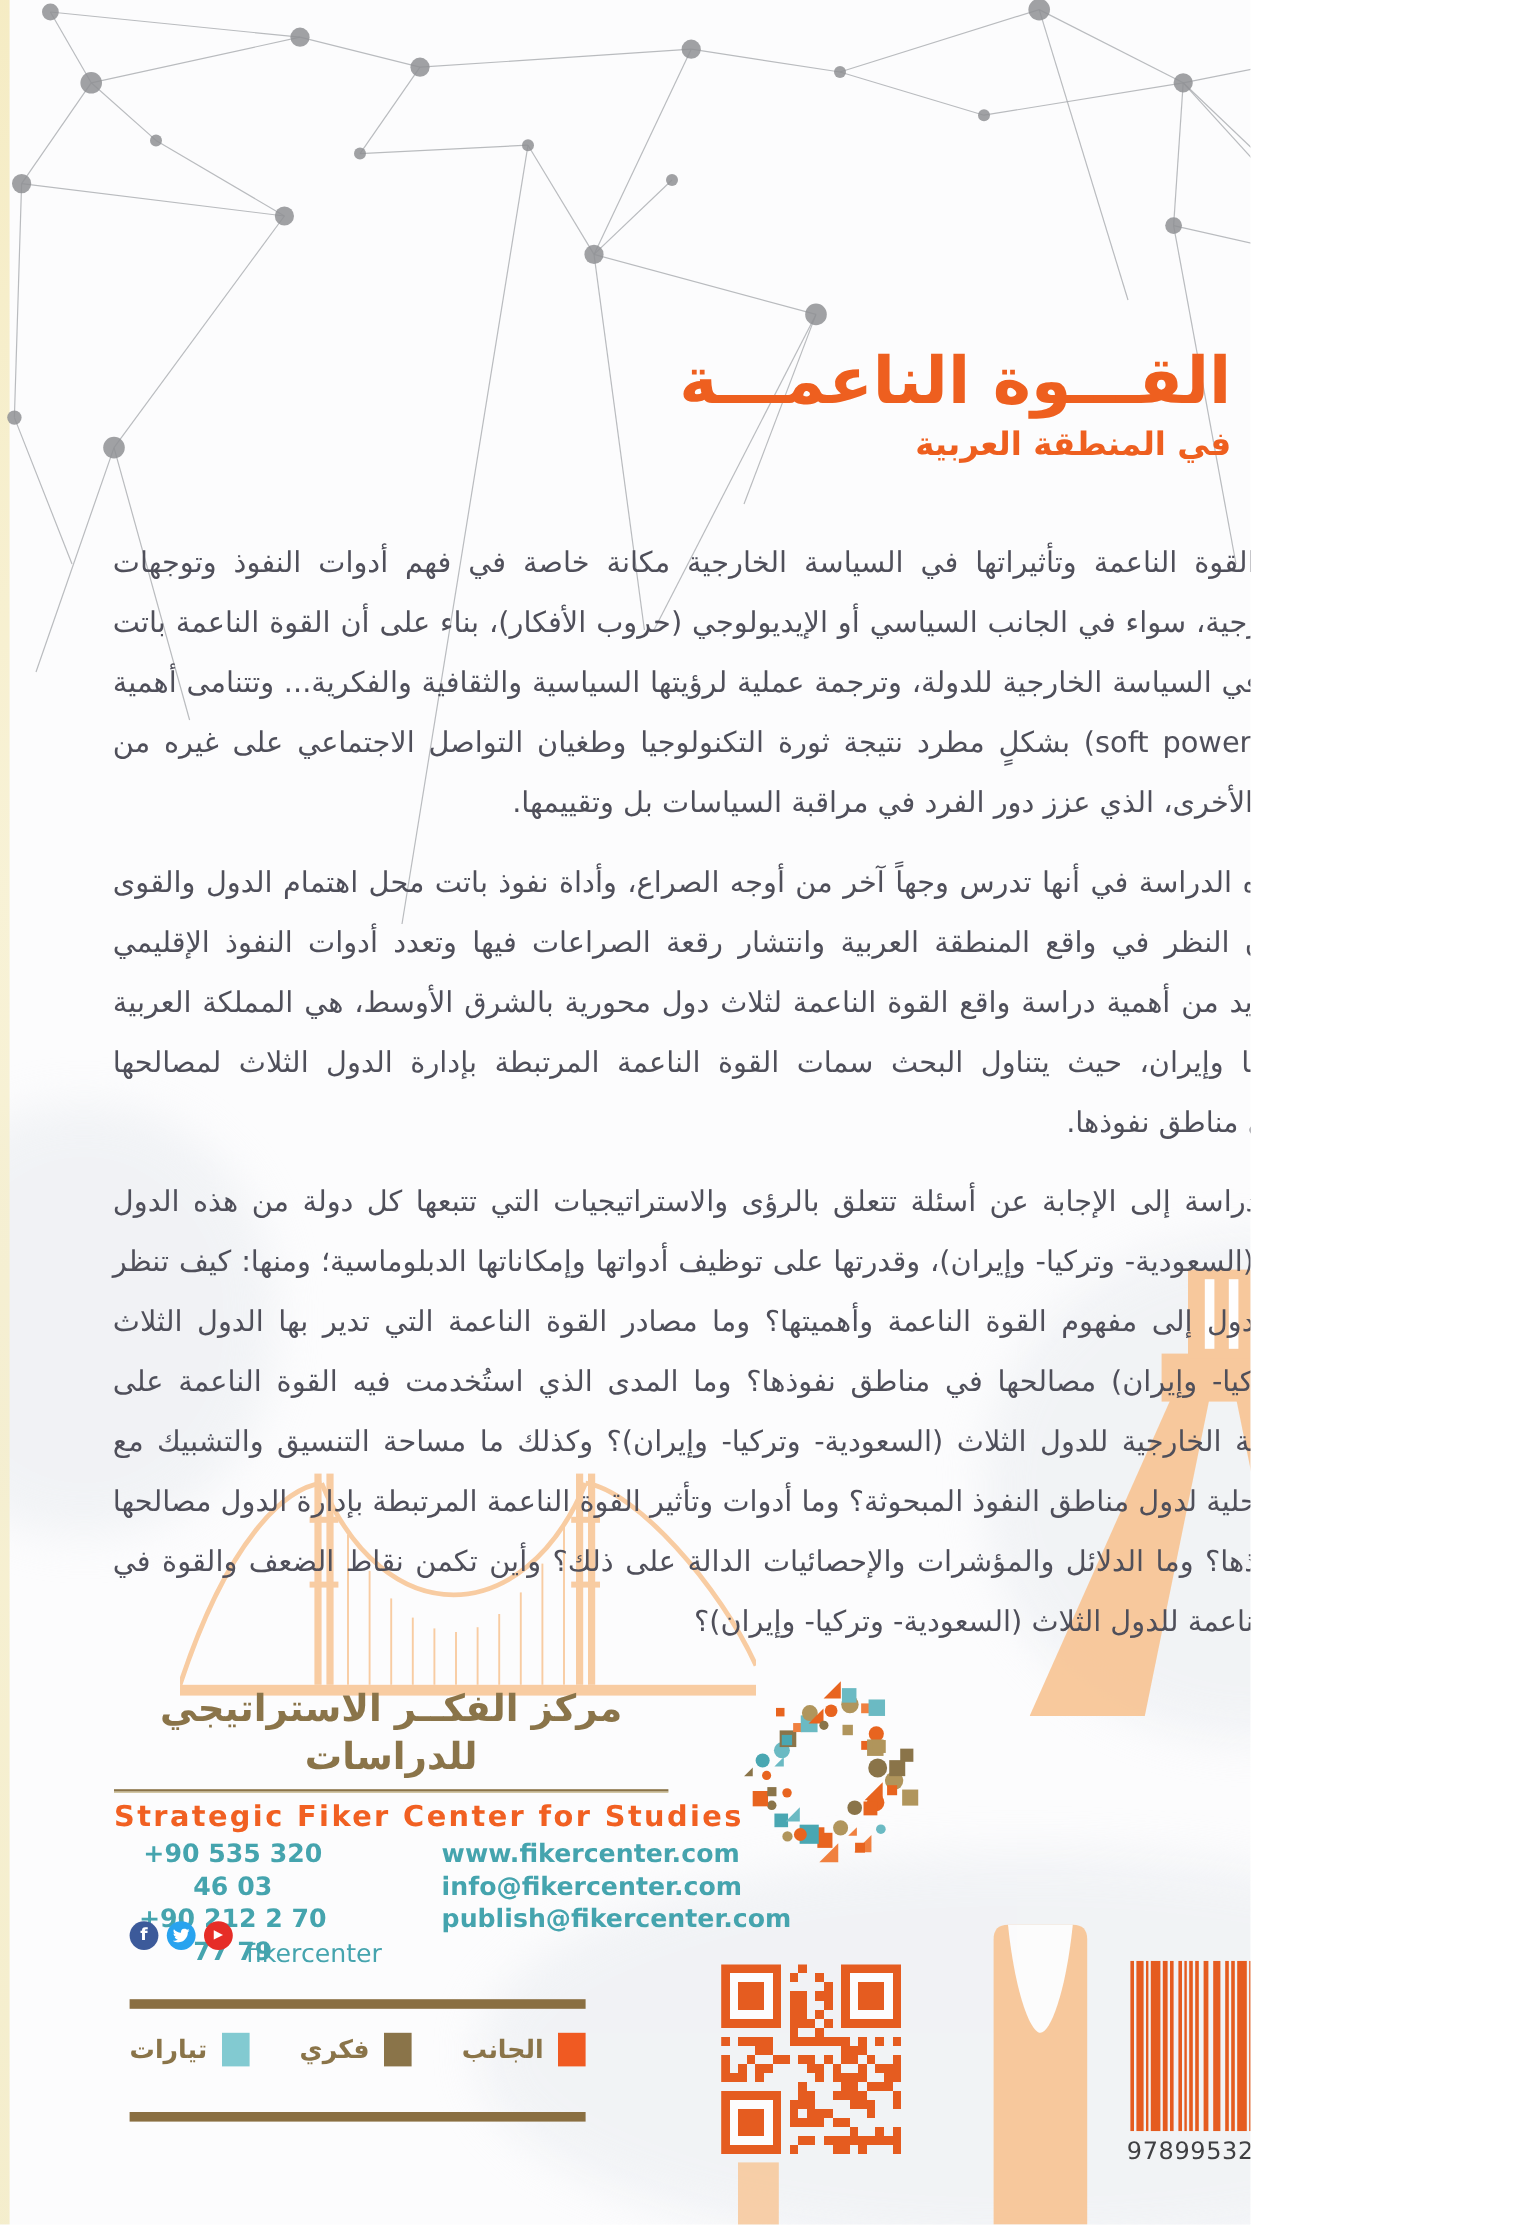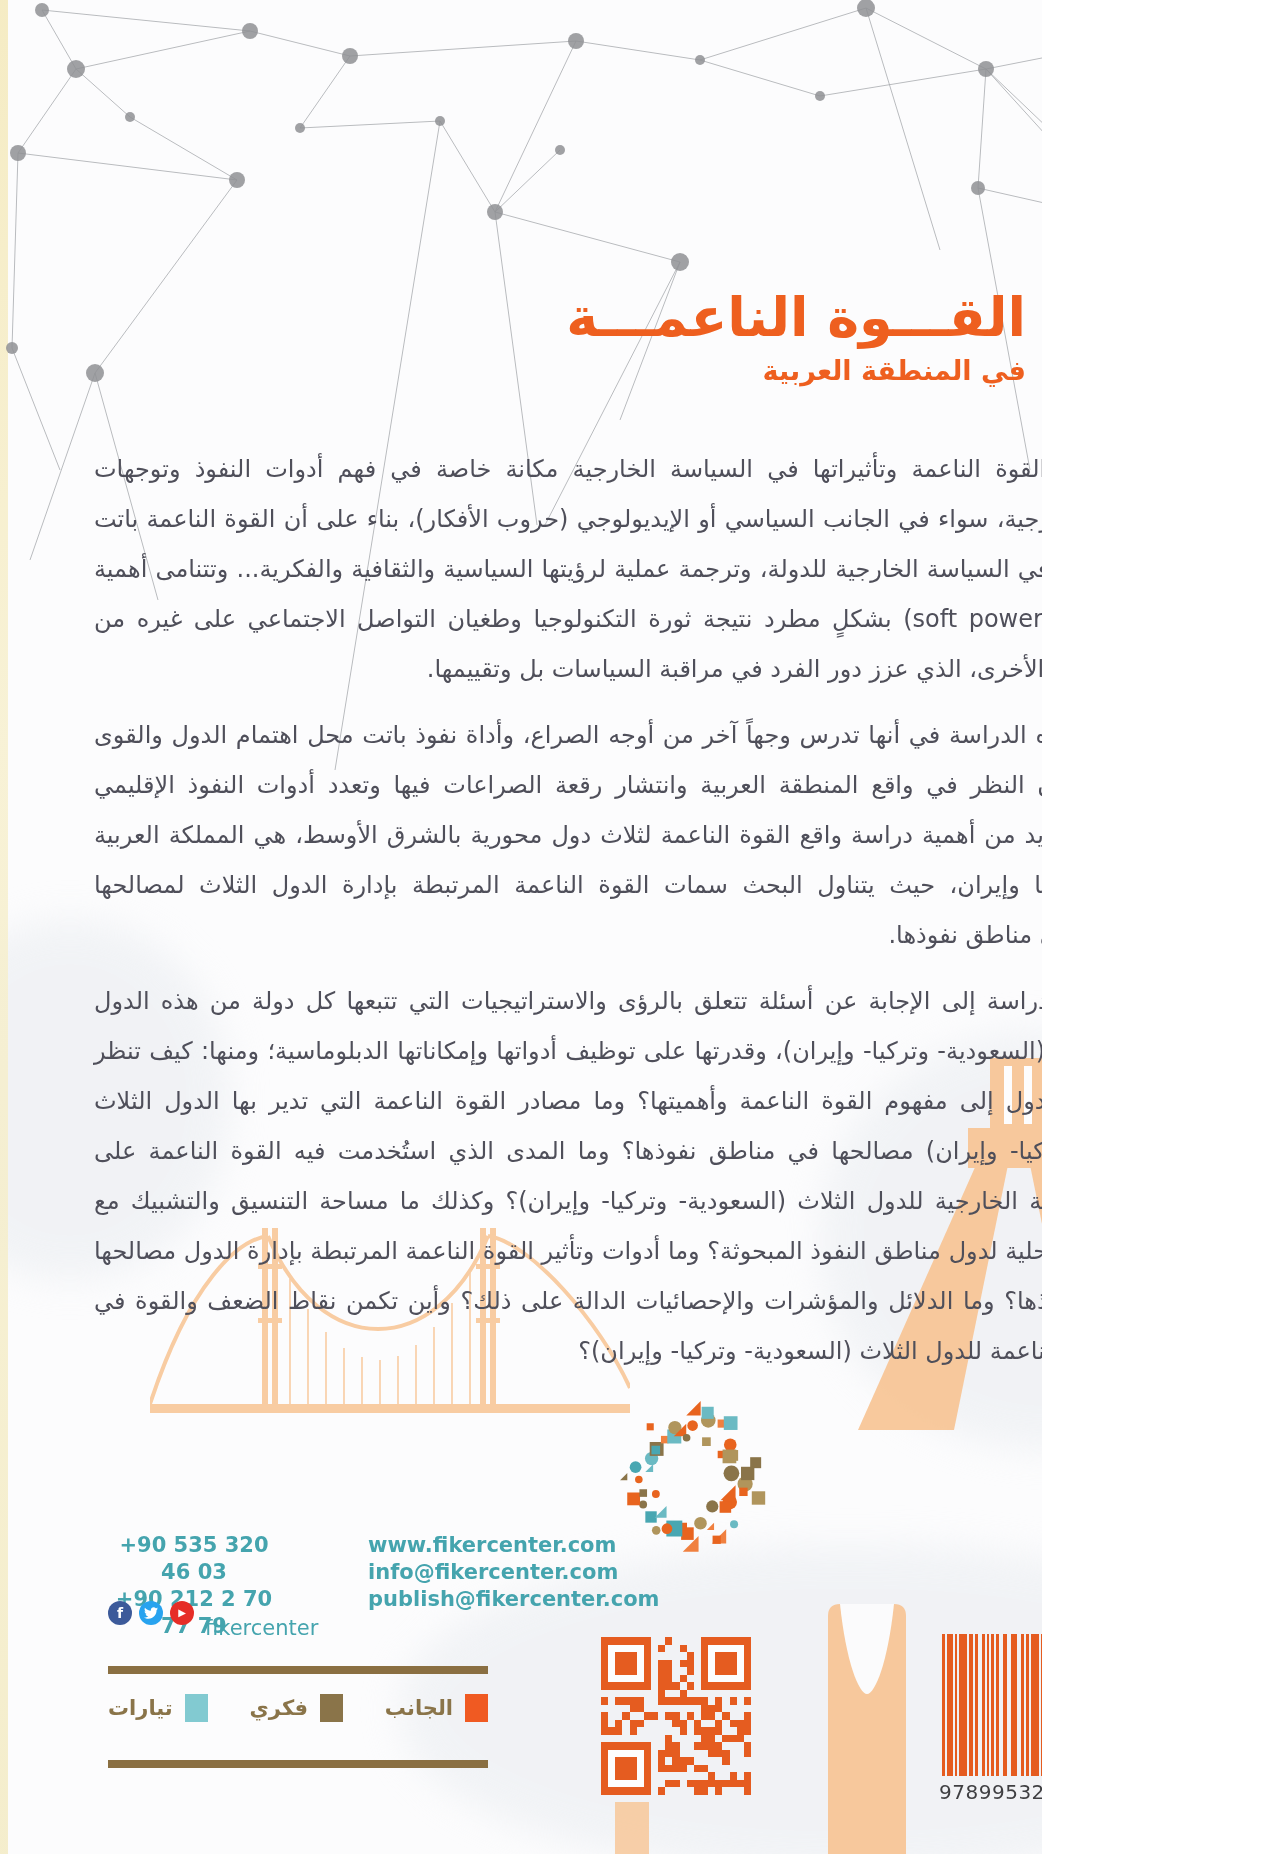--- a/index.html
+++ b/index.html
@@ -240,20 +240,25 @@
       <rect x="111.80125726203164" y="24.23166894468492" width="13.726538181304932" height="13.726538181304932" fill="#6bbac3"></rect>
       <circle cx="118.25257532618309" cy="52.830857185811915" r="6.317265748977661" fill="#e8641f"></circle>
       <rect x="105.67947818971872" y="58.78067153873664" width="7.404936548322439" height="7.404936548322439" fill="#e8641f"></rect>
       <rect x="110.56818652306188" y="57.55062038305309" width="13.715464144945145" height="13.715464144945145" fill="#b0955c"></rect>
       <rect x="115.34974048742087" y="58.02958538163065" width="10.77849006652832" height="10.77849006652832" fill="#b0955c"></rect>
       <rect x="138.17256030454718" y="65.2044595620289" width="10.9718998670578" height="10.9718998670578" fill="#8a7449"></rect>
       <circle cx="119.41459490144095" cy="81.30627967459061" r="7.87701441347599" fill="#8a7449"></circle>
       <rect x="129.0118351207516" y="74.78682970588709" width="13.344300866127014" height="13.344300866127014" fill="#8a7449"></rect>
     </svg>
 
+  <div class="abs pub-text">
+    <div class="pub-ar">مركز الفكــر الاستراتيجي للدراسات</div>
+    <div class="pub-rule"></div>
+    <div class="pub-en">Strategic Fiker Center for Studies</div>
+  </div>
 
   <div class="abs contact contact-left">
     <div>+90 535 320 46 03</div>
     <div>+90 212 2 70 77 79</div>
   </div>
   <div class="abs social-row">
     <span class="social-ico ico-fb">f</span>
     <span class="social-ico ico-tw">
       <svg width="14" height="12" viewBox="0 0 24 20">
           <path fill="#fff" d="M24,2.4c-.9.4-1.8.7-2.8.8,1-.6,1.8-1.6,2.1-2.7-.9.6-2,1-3.1,1.2C19.3.7,18,0,16.6,0c-2.7,0-4.9,2.2-4.9,4.9 0,.4,0,.8.1,1.1C7.7,5.8,4.1,3.9,1.7,1,1.2,1.8,1,2.6,1,3.5c0,1.7.9,3.2,2.2,4.1-.8,0-1.6-.2-2.2-.6v.1c0,2.4,1.7,4.4,3.9,4.8-.4.1-.8.2-1.3.2-.3,0-.6,0-.9-.1.6,2,2.4,3.4,4.6,3.4-1.7,1.3-3.8,2.1-6.1,2.1H0c2.2,1.4,4.8,2.2,7.5,2.2 9.1,0,14-7.5,14-14v-.6C22.5,4.3,23.3,3.4,24,2.4z"></path>

